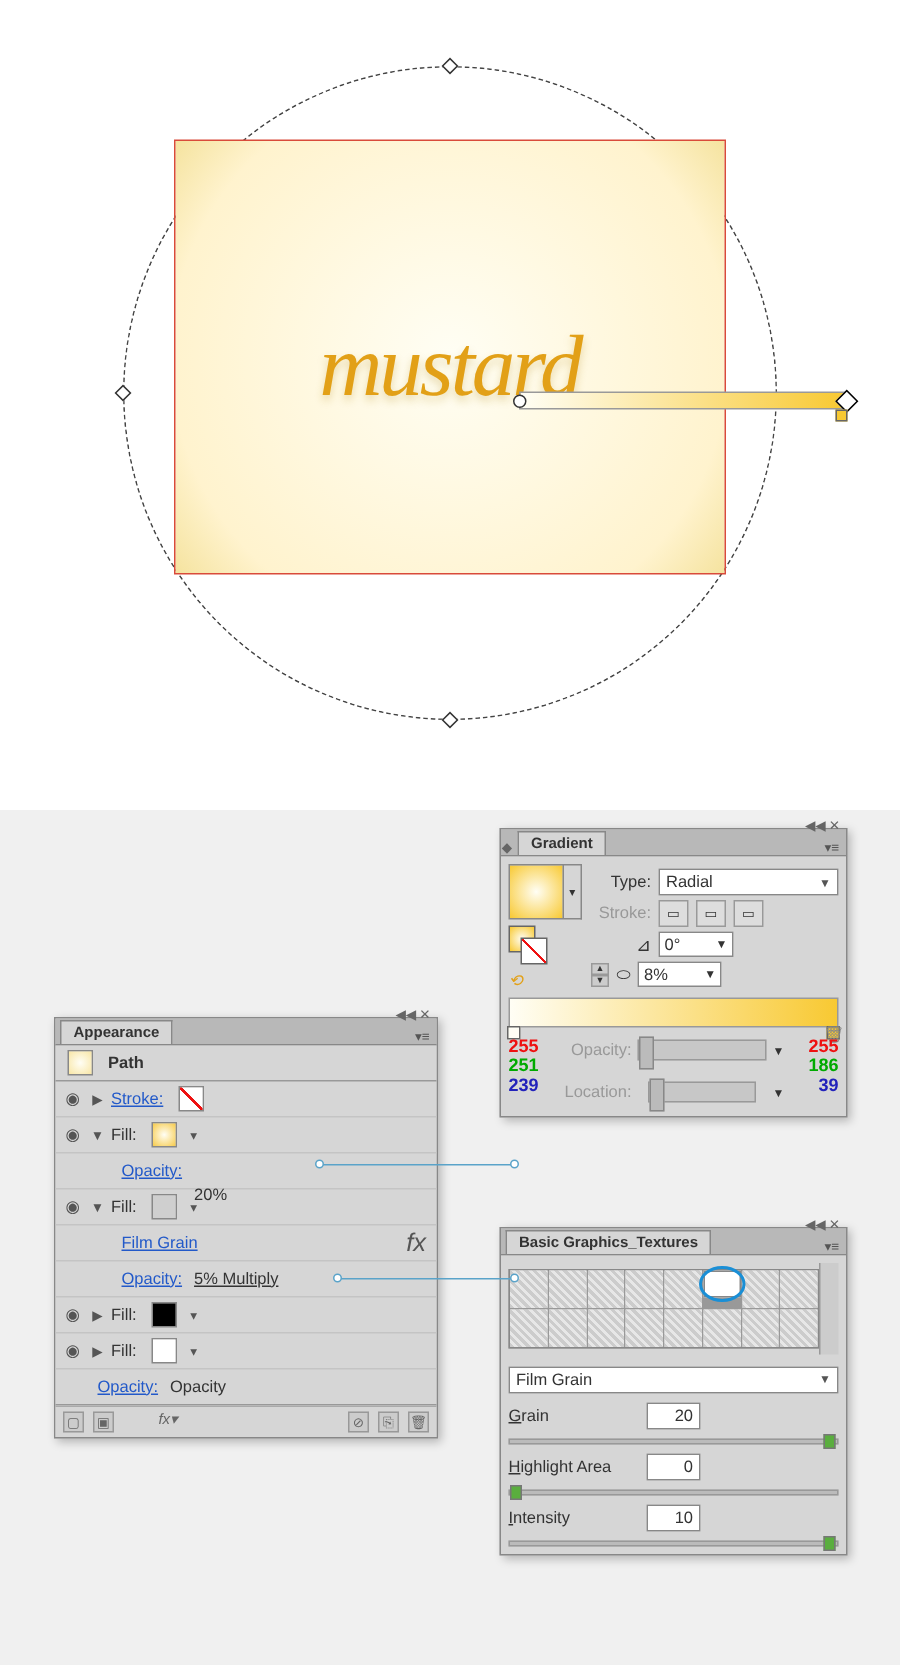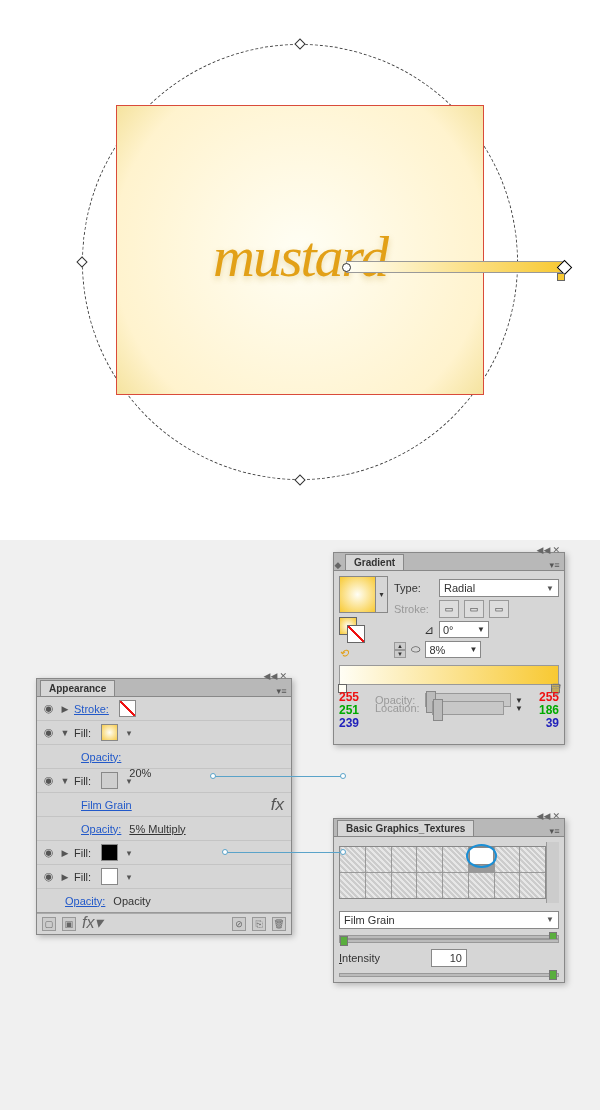--- a/index.html
+++ b/index.html
@@ -5,57 +5,57 @@
 * { box-sizing: border-box; margin: 0; padding: 0; font-family: "Tahoma", "Helvetica Neue", Arial, sans-serif; }
 body { width: 600px; background: #fff; font-size: 11px; color: #333; }
 
 .watermark { position: absolute; top: 8px; right: 14px; font-size: 11px; color: #bbb; letter-spacing: 0.3px; }
 .watermark .cn { color: #999; margin-right: 4px; }
 
 
 .canvas-area { position: relative; width: 600px; height: 540px; background: #fff; }
 .circle { position: absolute; left: 82px; top: 44px; width: 436px; height: 436px; border: 1px dashed #444; border-radius: 50%; }
 .handle { position: absolute; width: 8px; height: 8px; background: #fff; border: 1px solid #333; transform: translate(-50%,-50%) rotate(45deg); }
-.artboard { position: absolute; left: 116px; top: 105px; width: 368px; height: 290px; border: 1px solid #d94b3a; background: radial-gradient(circle at 50% 50%, #fffef4 0%, #fff3ce 80%, #f5e39f 100%); }
+.artboard { position: absolute; left: 116px; top: 93px; width: 368px; height: 290px; border: 1px solid #d94b3a; background: radial-gradient(circle at 50% 50%, #fffef4 0%, #fff3ce 80%, #f5e39f 100%); }
 .script-text { position: absolute; left: 50%; top: 52%; transform: translate(-50%, -50%); font-family: "Brush Script MT", cursive; font-size: 58px; color: #e2a017; text-shadow: 0 3px 6px rgba(180,140,20,0.3); font-style: italic; font-weight: 500; letter-spacing: -2px; }
 .grad-bar { position: absolute; left: 346px; top: 261px; width: 218px; height: 12px; background: linear-gradient(to right, #fffef5, #f8c932); border: 1px solid #999; }
 .grad-lh { position: absolute; left: -5px; top: 1px; width: 9px; height: 9px; background:#fff; border:1px solid #333; border-radius:50%; }
 .grad-rh { position: absolute; right:-7px; top:0; width:11px; height:11px; background:#fff; border:1px solid #000; transform: rotate(45deg);} 
 .grad-stop { position:absolute; bottom:-9px; width:8px; height:8px; background:#f8c932; border:1px solid #666; }
 
 
 .lower { position: relative; width: 600px; height: 570px; background: #f0f0f0; }
 
 
 .panel { position: absolute; background: #d6d6d6; border: 1px solid #888; box-shadow: 2px 2px 6px rgba(0,0,0,0.25); }
 .panel-tab-row { display:flex; align-items:flex-end; height:18px; background:#b8b8b8; border-bottom:1px solid #888; }
 .panel-grip { position:absolute; top:-8px; right:4px; display:flex; gap:2px; align-items:center; font-size:9px; color:#666; }
 .panel-grip .arr { font-size:9px; }
 .tab { background:#d6d6d6; border:1px solid #888; border-bottom:none; padding: 2px 8px 2px 8px; margin-left:3px; margin-top:-1px; font-size:10px; font-weight:bold; color:#333; }
 .panel-body { padding:5px; background:#d6d6d6; }
 .panel-footer { background:#d6d6d6; border-top:1px solid #aaa; padding:3px 5px; display:flex; gap:6px; align-items:center; }
 .panel-footer .ico { width:14px; height:14px; border:1px solid #999; background:#ccc; font-size:9px; text-align:center; line-height:12px; color:#666; }
-.panel-footer .ico.fx { font-style:italic; border:none; background:none; font-size:16px; }
+.panel-footer .ico.fx { font-style:italic; border:none; background:none; font-size:10px;margin-left:23px; }
 .panel-menu-btn { width:16px; font-size:9px; text-align:center; color:#555; margin-left:auto; padding-right:3px; }
 
 
 .apn-row { display:flex; align-items:center; height:24px; border-bottom:1px solid #c4c4c4; padding: 0 4px; gap:4px; }
 .apn-row.head { border-bottom:1px solid #999; }
 .eye { width:15px; height:15px; display:flex; align-items:center; justify-content:center; color:#555; font-size:11px; }
 .tri { width:10px; font-size:9px; color:#555; display:inline-block; text-align:center;}
 .swatch { width:17px; height:17px; border:1px solid #888; }
 .swatch-inner { width:100%; height:100%; }
 .no-stroke { background: linear-gradient(to top right, #fff 0%, #fff 46%, #e11 46%, #e11 54%, #fff 54%); }
 .link-label { color:#2259c9; text-decoration: underline; cursor:pointer; font-size:11px; }
 .plain-label { font-size:11px; color:#333; }
 .fx-ico { margin-left:auto; font-style:italic; color:#555; font-size:17px; margin-right:3px; }
 
 
 .gp-row { display:flex; align-items:center; gap:5px; margin:3px 0; }
-.gp-label { font-size:11px; color:#333; min-width:40px; }
+.gp-label { font-size:11px; color:#333; min-width:40px; text-align:right; }
 .gp-label.dis { color:#999; }
 .sel { background:#fff; border:1px solid #888; height:18px; padding:0 4px; font-size:11px; display:flex; align-items:center; justify-content:space-between; }
 .sel .caret { font-size:8px; color:#555; }
 .mini-btn { width:20px; height:18px; border:1px solid #999; background:#ddd; display:flex; align-items:center; justify-content:center; font-size:9px; }
 .grad-preview { width:37px; height:37px; border:1px solid #888; background: radial-gradient(circle, #fffef5, #f8c932); }
 .num-input { background:#fff; border:1px solid #888; height:17px; width:44px; padding:0 3px; font-size:11px; display:flex; align-items:center; justify-content:space-between;}
 .num-input .caret { font-size:8px; }
 .nudg { display:flex; flex-direction:column; }
 .nudg span { width:12px; height:8px; border:1px solid #999; background:#ccc; font-size:6px; text-align:center; line-height:6px; }
 .grad-strip { height:20px; border:1px solid #999; background: linear-gradient(to right, #fffef5, #f8c932); position:relative; margin:2px 0 6px 0;}
@@ -111,20 +111,26 @@
   <div class="panel" style="left:36px; top:138px; width:256px;">
     <div class="panel-grip">
         <span class="arr">◀◀</span>
         <span>✕</span>
       </div>
     <div class="panel-tab-row">
       <div class="tab">Appearance</div>
       <div class="panel-menu-btn">▾≡</div>
     </div>
     <div class="panel-body" style="padding:0;">
+      <div class="apn-row head">
+        <div class="swatch" style="margin-left:4px;">
+            <div class="swatch-inner" style="background:radial-gradient(circle,#fffef5,#f8e6a6);"></div>
+          </div>
+        <div class="plain-label" style="font-weight:bold; margin-left:6px;">Path</div>
+      </div>
 
       <div class="apn-row">
         <span class="eye">◉</span>
         <span class="tri">▶</span>
         <span class="link-label">Stroke:</span>
         <div class="swatch" style="margin-left:6px;">
             <div class="swatch-inner no-stroke"></div>
           </div>
       </div>
 
@@ -275,21 +281,21 @@
         <span class="rgb b" style="left:0px; top:26px;">239</span>
         <span class="rgb r" style="right:0px; top:0;">255</span>
         <span class="rgb g" style="right:0px; top:13px;">186</span>
         <span class="rgb b" style="right:0px; top:26px;">39</span>
 
         <div style="position:absolute; left:36px; right:36px; top:2px; display:flex; align-items:center; gap:4px;">
           <span class="gp-label dis" style="min-width:46px;">Opacity:</span>
           <div class="grey-bar"></div>
             <span style="font-size:8px;">▼</span>
         </div>
-        <div style="position:absolute; left:36px; right:36px; top:10px; display:flex; align-items:center; gap:11px;">
+        <div style="position:absolute; left:36px; right:36px; top:30px; display:flex; align-items:center; gap:11px;">
           <span class="gp-label dis" style="min-width:46px;">Location:</span>
           <div class="grey-bar"></div>
             <span style="font-size:8px;">▼</span>
         </div>
       </div>
     </div>
   </div>
 
   <div class="panel" style="left:333px; top:278px; width:232px;">
     <div class="panel-grip">
@@ -321,24 +327,32 @@
             <div class="tex-cell"></div>
         </div>
         <div class="scrolly"></div>
       </div>
 
       <div class="sel" style="margin:8px 0 6px 0;">
         <span>Film Grain</span>
           <span class="caret">▼</span>
       </div>
 
+      <div class="slider-row">
+        <span class="sl-label"><u>G</u>rain</span>
+        <div class="sl-val">20</div>
+      </div>
       <div class="slider-track">
           <div class="slider-thumb" style="left:96%;"></div>
         </div>
 
+      <div class="slider-row">
+        <span class="sl-label"><u>H</u>ighlight Area</span>
+        <div class="sl-val">0</div>
+      </div>
       <div class="slider-track">
           <div class="slider-thumb" style="left:0%;"></div>
         </div>
 
       <div class="slider-row">
         <span class="sl-label"><u>I</u>ntensity</span>
         <div class="sl-val">10</div>
       </div>
       <div class="slider-track">
           <div class="slider-thumb" style="left:96%;"></div>

